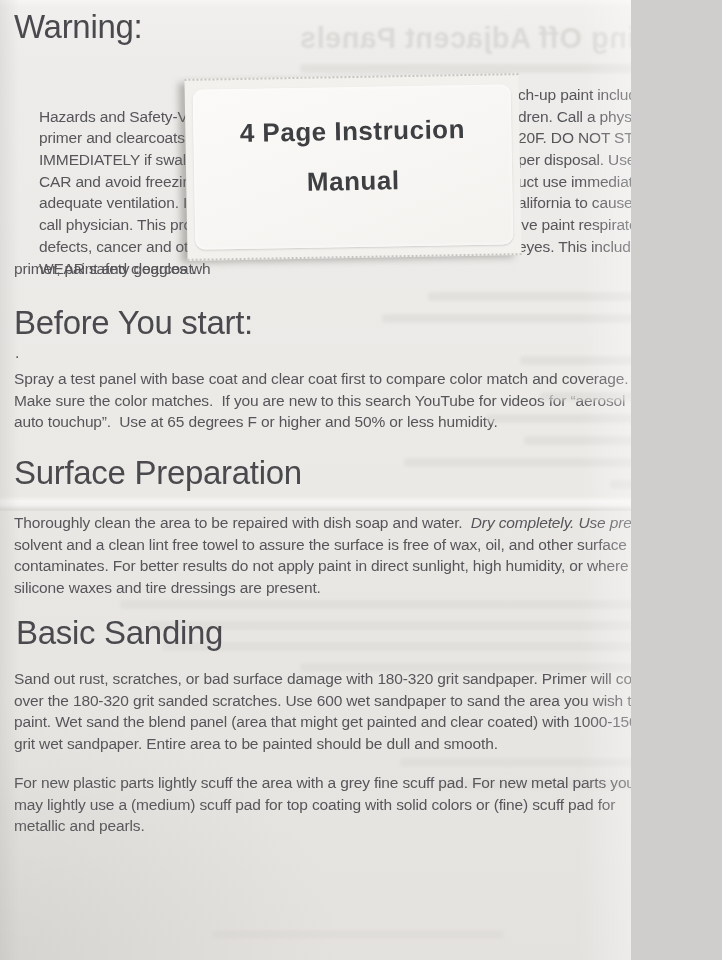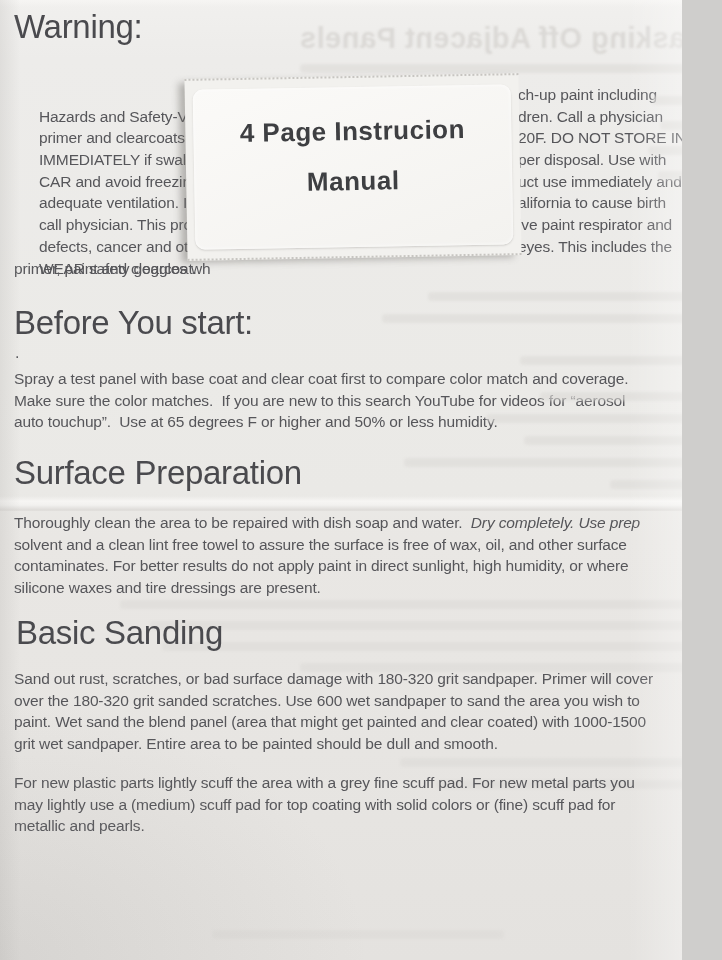--- a/index.html
+++ b/index.html
@@ -1,18 +1,18 @@
 <!DOCTYPE html>
 <html><head>
 <meta charset="utf-8">
 <style>
   html,body{margin:0;padding:0;background:#cfcecc;}
   .page{
     position:relative;
-    width:682px;height:960px;
+    width:631px;height:960px;
     overflow:hidden;
     font-family:"Liberation Sans",sans-serif;
     background:linear-gradient(180deg,#f1f0ee 0%,#edecea 6%,#ebeae7 40%,#eae9e6 51%,#e9e7e4 56%,#e7e5e2 78%,#e4e2df 100%);
   }
   
   .page::before{
     content:"";position:absolute;inset:0;pointer-events:none;
     background:
       linear-gradient(90deg,rgba(180,178,175,.25) 0,rgba(180,178,175,0) 3%,rgba(255,255,255,0) 92%,rgba(255,255,255,.35) 100%),
       radial-gradient(120% 60% at 0% 100%,rgba(150,148,145,.18) 0%,rgba(150,148,145,0) 45%);

